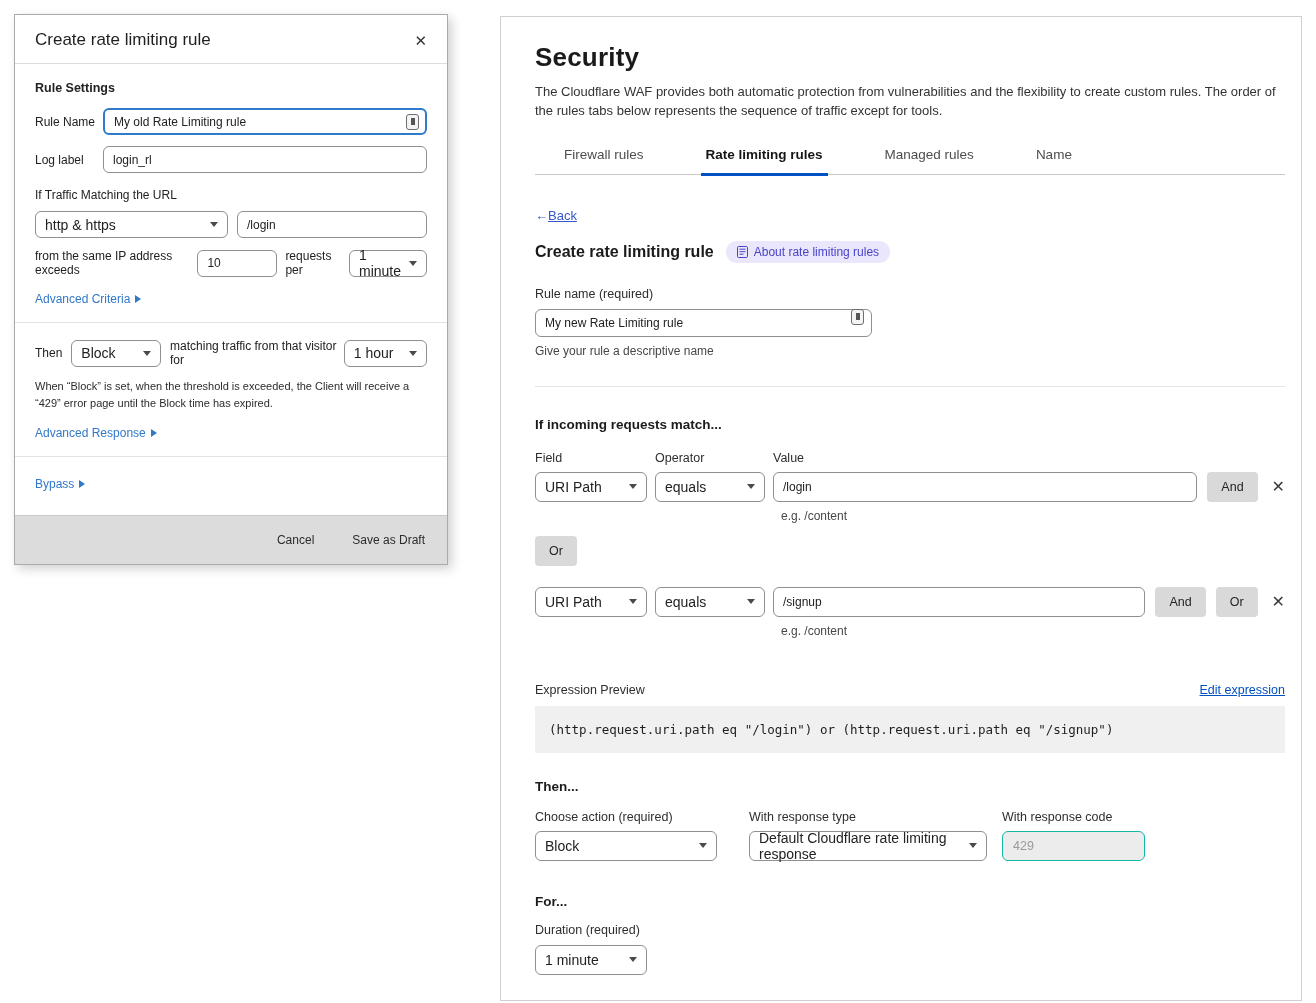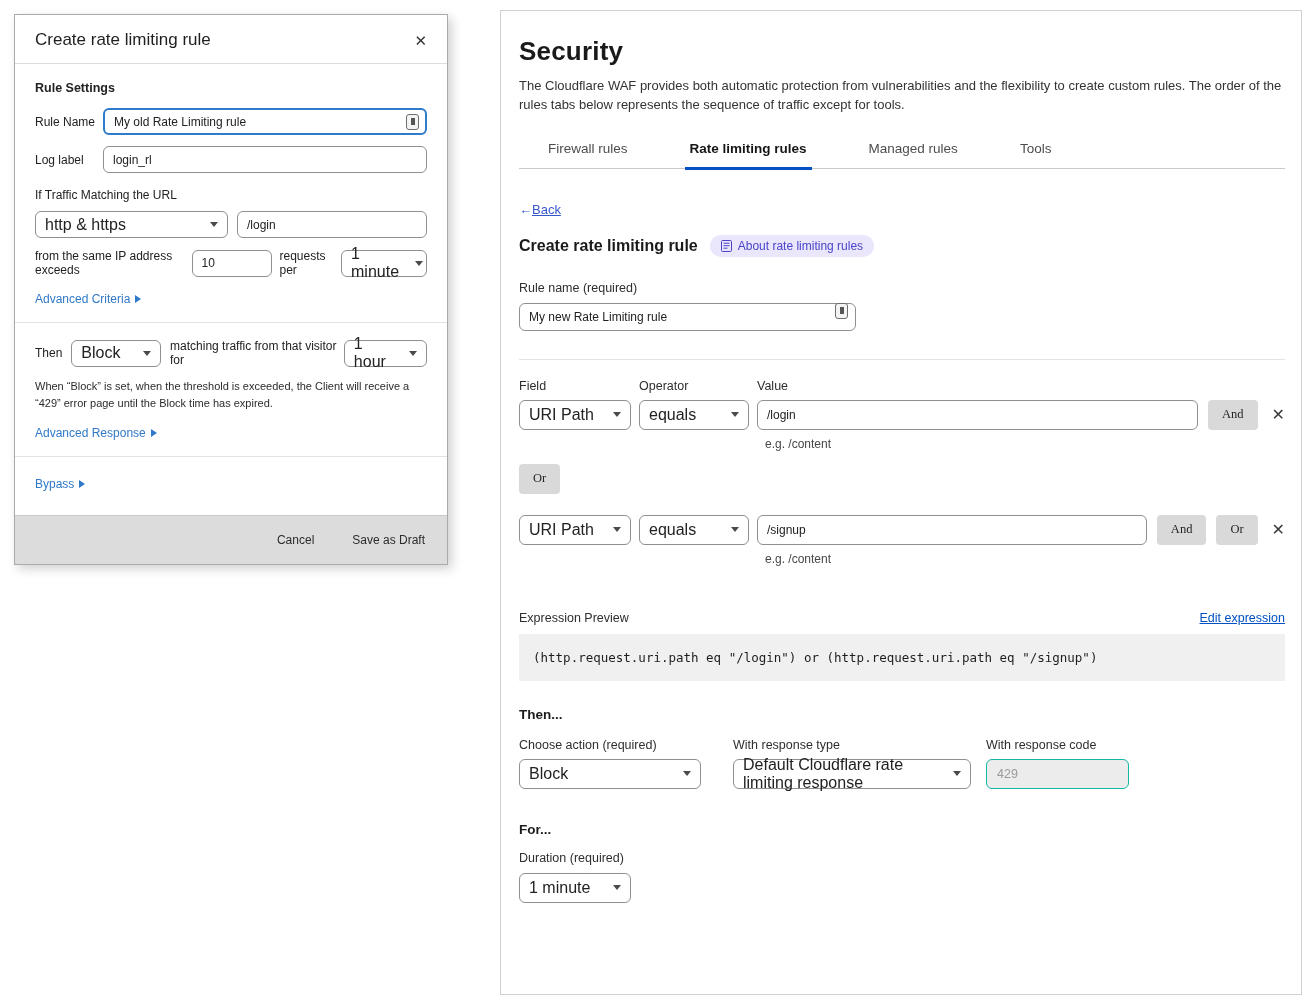--- a/index.html
+++ b/index.html
@@ -21,37 +21,37 @@
   .t-input { border:1px solid #8f8f8f; border-radius:6px; height:27px; padding:0 9px;
     font-size:12px; font-family:"Liberation Sans", sans-serif; color:#222; width:100%; background:#fff; }
   .input-wrap { position:relative; flex:1; display:flex; align-items:center; }
   .focused .t-input { border:2px solid #2f7bc9; }
   .autofill-icon { position:absolute; right:8px; width:13px; height:16px;
     border:1px solid #6e6e6e; border-radius:3px; background:#f4f4f4; }
   .autofill-icon::after { content:""; position:absolute; left:50%; top:3px;
     transform:translateX(-50%); width:4px; height:7px; background:#555; }
   .sel { border:1px solid #8f8f8f; border-radius:6px; height:27px;
     display:inline-flex; align-items:center; justify-content:space-between;
-    padding:0 9px; background:#fff; cursor:pointer; font-size:16px;gap:8px; }
+    padding:0 9px; background:#fff; cursor:pointer; font-size:14px; }
   .caret { width:0; height:0; border-left:4px solid transparent;
     border-right:4px solid transparent; border-top:5px solid #4a4a4a; margin-left:8px; flex:none; }
   .m-link { color:#3078c8; font-size:12px; display:inline-flex; align-items:center;
     cursor:pointer; margin:4px 0 0; }
   .tri-right { display:inline-block; width:0; height:0; border-top:4px solid transparent;
     border-bottom:4px solid transparent; border-left:6px solid #3078c8; margin-left:5px; }
   .m-divider { height:1px; background:#e3e3e3; margin:16px -20px; }
   .m-note { font-size:11px; line-height:1.55; color:#2c2c2c; margin:2px 0 10px; }
   .modal-footer { margin-top:18px; background:#dcdcdc; border-top:1px solid #c8c8c8;
     padding:17px 22px; display:flex; justify-content:flex-end; gap:38px; font-size:12px; }
   .footer-btn { background:none; border:none; font-size:12px; color:#2c2c2c;
     cursor:pointer; font-family:"Liberation Sans", sans-serif; }
 
   
-  .panel { position:absolute; left:500px; top:10px; width:802px; height:985px;
-    background:#fff; border:1px solid #d0d0d0; padding:25px 16px 0 18px; overflow:hidden; }
+  .panel { position:absolute; left:500px; top:16px; width:802px; height:985px;
+    background:#fff; border:1px solid #d0d0d0; padding:25px 16px 0 34px; overflow:hidden; }
   .page-title { font-size:26px; font-weight:bold; color:#1a1a1a; letter-spacing:.2px; }
   .page-subtitle { font-size:18px; font-weight:normal; color:#2e2e2e; margin-top:5px; }
   .page-desc { font-size:13px; line-height:1.45; color:#333; margin-top:10px; }
   .tabs { display:flex; gap:52px; margin-top:17px; padding-left:24px;
     border-bottom:1px solid #c9c9c9; }
   .tab { font-size:13.5px; color:#4d4d4d; padding:9px 5px 11px; cursor:pointer;
     border-bottom:3px solid transparent; margin-bottom:-2px; }
   .tab.active { color:#161616; font-weight:bold; border-bottom-color:#0051c3; }
   .back-link { display:inline-flex; align-items:center; margin-top:33px;
     color:#3758c9; font-size:13px; cursor:pointer; }
@@ -71,21 +71,21 @@
   .match-h { margin-top:30px; }
   .cols { display:flex; margin-top:19px; font-size:12.5px; color:#2e2e2e; }
   .col-field { width:120px; } .col-op { width:118px; }
   .match-row { display:flex; align-items:center; margin-top:7px; }
   .sel-r { height:30px; border-radius:6px; }
   .sel-field { width:112px; margin-right:8px; }
   .sel-op { width:110px; margin-right:8px; }
   .val-input { flex:1; height:30px; }
   .gray-btn { background:#d9d9d9; border:none; border-radius:4px; height:30px;
     padding:0 14px; font-size:12.5px; color:#242424; cursor:pointer; flex:none;
-    font-family:Liberation Serif, serif; }
+    font-family:Liberation Sans, sans-serif; }
   .mb-and { margin-left:10px; } .mb-or { margin-left:10px; }
   .x-icon { font-size:16px; color:#3a3a3a; margin-left:14px; cursor:pointer;
     font-weight:300; flex:none; line-height:1; }
   .eg { margin-left:246px; }
   .or-standalone { margin-top:13px; }
   .row2 { margin-top:21px; }
   .expr-head { display:flex; justify-content:space-between; align-items:baseline;
     margin-top:45px; }
   .edit-link { color:#0051c3; font-size:12.5px; text-decoration:underline; cursor:pointer; }
   .code-block { margin-top:9px; background:#f0f0f0; padding:16px 14px;
@@ -193,21 +193,21 @@
 </div>
 
 <div class="panel">
   <div class="page-title">Security</div>
   <div class="page-desc">The Cloudflare WAF provides both automatic protection from vulnerabilities and the flexibility to create custom rules. The order of the rules tabs below represents the sequence of traffic except for tools.</div>
 
   <div class="tabs">
     <span class="tab">Firewall rules</span>
     <span class="tab active">Rate limiting rules</span>
     <span class="tab">Managed rules</span>
-    <span class="tab">Tools</span>
+    <span class="tab">Name</span>
   </div>
 
   <div>
     <span class="back-link">
       <span>←</span>
         <span class="bl-text">Back</span>
     </span>
   </div>
 
   <div class="h3-row">
@@ -221,23 +221,25 @@
         </svg>
       <span>About rate limiting rules</span>
     </span>
   </div>
 
   <div class="f-label rn-label">Rule name (required)</div>
   <div class="rn-wrap">
     <input class="t-input rn-input" value="My new Rate Limiting rule" style="">
     <span class="autofill-icon"></span>
   </div>
+  <div class="helper">Give your rule a descriptive name</div>
 
   <div class="hr"></div>
 
+  <div class="sec-h match-h">If incoming requests match...</div>
 
   <div class="cols">
     <span class="col-field">Field</span>
     <span class="col-op">Operator</span>
     <span>Value</span>
   </div>
 
   
   <div class="match-row">
     <span class="sel sel-r sel-field">

